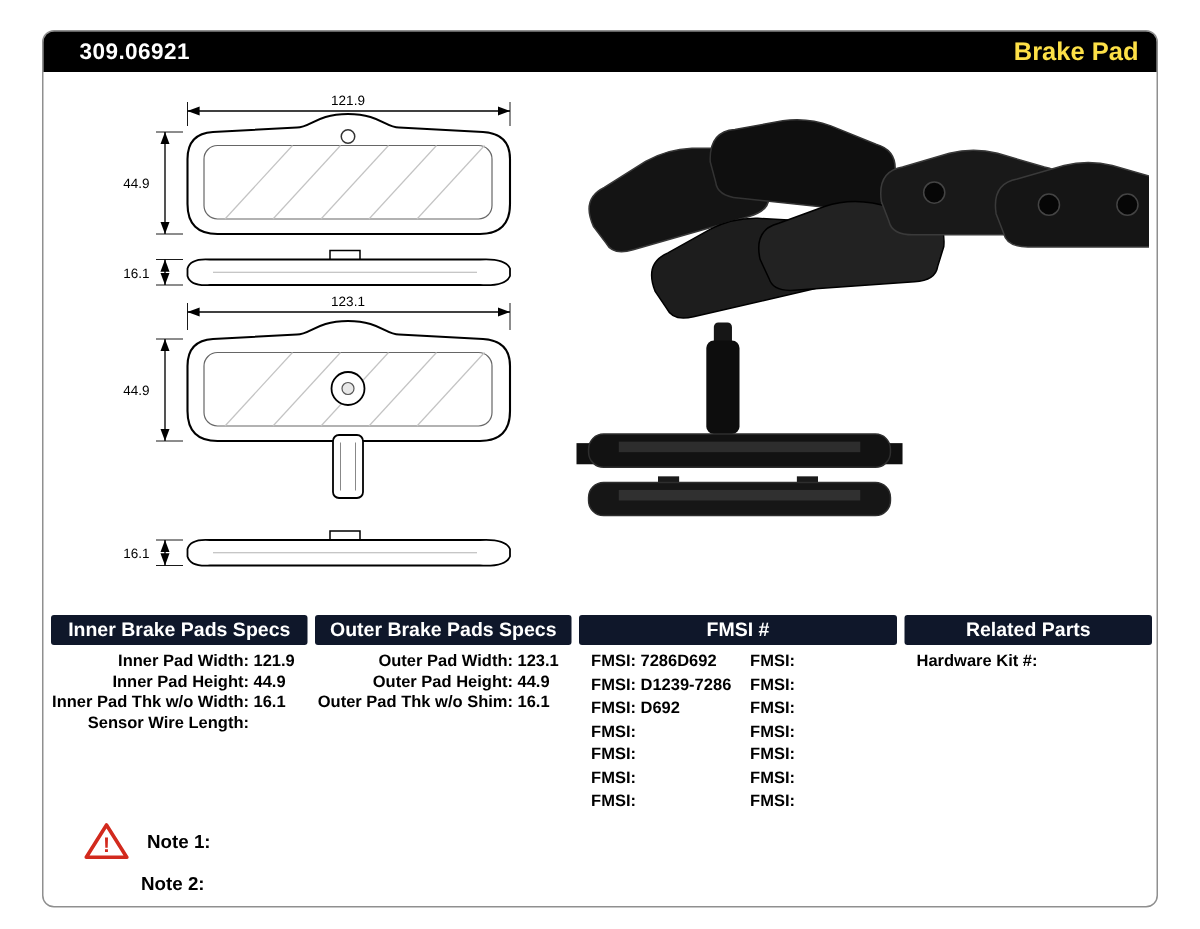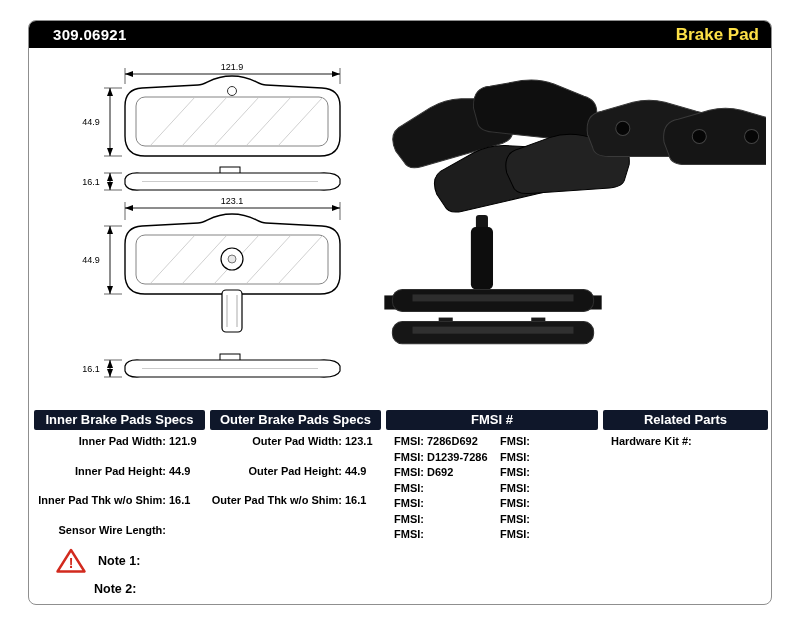--- a/index.html
+++ b/index.html
@@ -27,21 +27,21 @@
   .dimtxt { font-size:9px; fill:#000; }
 
   .specs-table { position:absolute; left:34px; top:410px; width:734px; display:flex; gap:5px; }
   .col-inner, .col-outer { width:171px; }
   .col-fmsi { width:212px; }
   .col-related { flex:1; }
   .col-header {
     background:#0f172a; color:#fff; font-weight:700; font-size:13px; text-align:center;
     height:20px; line-height:20px; border-radius:2px;
   }
-  .rows { padding-top:5px; display:flex; flex-direction:column; gap:16px; }
+  .rows { padding-top:5px; display:flex; flex-direction:column; gap:0; }
   .specrow { display:flex; font-size:11px; font-weight:700; line-height:13.5px; white-space:nowrap; }
   .specrow .lbl { width:132px; text-align:right; }
   .specrow .val { padding-left:3px; }
   .fmsi-rows { display:flex; padding-top:5px; }
   .fmsi-col { width:50%; display:flex; flex-direction:column; gap:2px; }
   .fmsirow { display:flex; font-size:11px; font-weight:700; line-height:13.5px; white-space:nowrap; }
   .fmsirow .lbl { width:38px; text-align:right; }
   .fmsirow .val { padding-left:3px; }
   .relrow { display:flex; font-size:11px; font-weight:700; line-height:13.5px; padding-left:8px; }
   .relrow .val { padding-left:3px; }
@@ -168,21 +168,21 @@
     <div class="rows">
       <div class="specrow">
         <span class="lbl">Inner Pad Width:</span>
         <span class="val">121.9</span>
       </div>
       <div class="specrow">
         <span class="lbl">Inner Pad Height:</span>
         <span class="val">44.9</span>
       </div>
       <div class="specrow">
-        <span class="lbl">Inner Pad Thk w/o Shim:</span>
+        <span class="lbl">Inner Pad Thk w/o Width:</span>
         <span class="val">16.1</span>
       </div>
       <div class="specrow">
         <span class="lbl">Sensor Wire Length:</span>
         <span class="val"></span>
       </div>
     </div>
   </div>
 
   <div class="col-outer">

